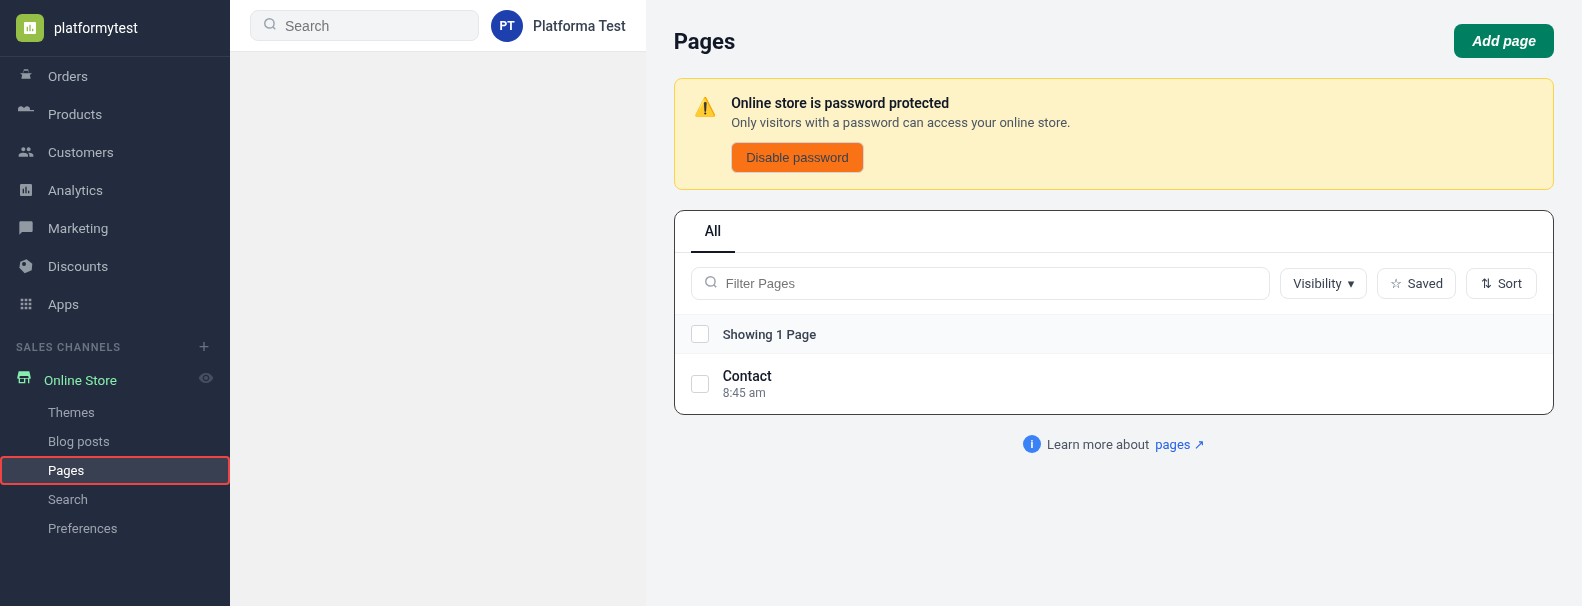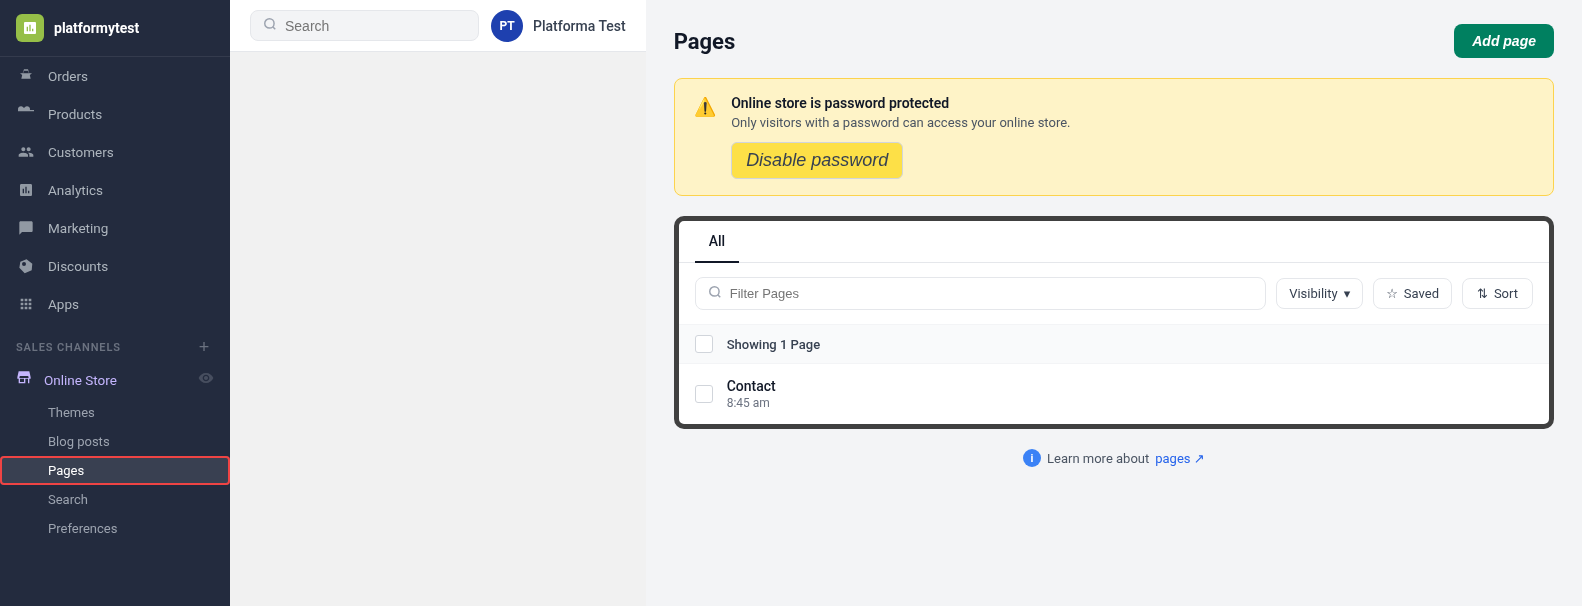--- a/index.html
+++ b/index.html
@@ -17,21 +17,21 @@
       height: 100vh;
       overflow-y: auto;
       color: #c9cdd4;
     }
     .sidebar-brand {
       display: flex;
       align-items: center;
       gap: 10px;
       padding: 14px 16px;
       color: #fff;
-      font-weight: 700;
+      font-weight: 400;
       font-size: 14px;
       border-bottom: 1px solid rgba(255,255,255,0.08);
     }
     .brand-icon {
       width: 28px;
       height: 28px;
       background: #96bf48;
       border-radius: 6px;
       display: flex;
       align-items: center;
@@ -73,21 +73,21 @@
       cursor: pointer;
       display: flex; align-items: center; justify-content: center;
       border-radius: 4px;
     }
 
     .online-store-item {
       display: flex;
       align-items: center;
       justify-content: space-between;
       padding: 9px 16px;
-      color: #c4b5fd;
+      color: #86efac;
       cursor: pointer;
       font-size: 13.5px;
     }
     .online-store-left { display: flex; align-items: center; gap: 12px; }
     .visibility-btn { color: #6b7280; font-size: 14px; cursor: pointer; }
 
     .sub-nav-item {
       padding: 7px 16px 7px 48px;
       color: #9ca3af;
       cursor: pointer;
@@ -191,35 +191,34 @@
       display: flex;
       gap: 14px;
       align-items: flex-start;
       margin-bottom: 20px;
     }
     .alert-icon { font-size: 18px; flex-shrink: 0; margin-top: 1px; }
     .alert-body { flex: 1; }
     .alert-title { font-weight: 600; font-size: 14px; color: #111827; margin-bottom: 4px; }
     .alert-subtitle { font-size: 13px; color: #4b5563; margin-bottom: 12px; }
     .disable-btn {
-      background: #fde047;
+      background: #f97316;
       border: 1px solid #d1d5db;
       border-radius: 6px;
       padding: 7px 14px;
-      font-size: 18px;
+      font-size: 13px;
       cursor: pointer;
       color: #374151;
-      font-style: italic;
     }
 
     
     .card {
       background: #fff;
       border-radius: 10px;
-      border: 5px solid #404040;
+      border: 1px solid #404040;
       overflow: hidden;
     }
 
     
     .tabs {
       display: flex;
       border-bottom: 1px solid #e5e7eb;
       padding: 0 16px;
     }
     .tab {

